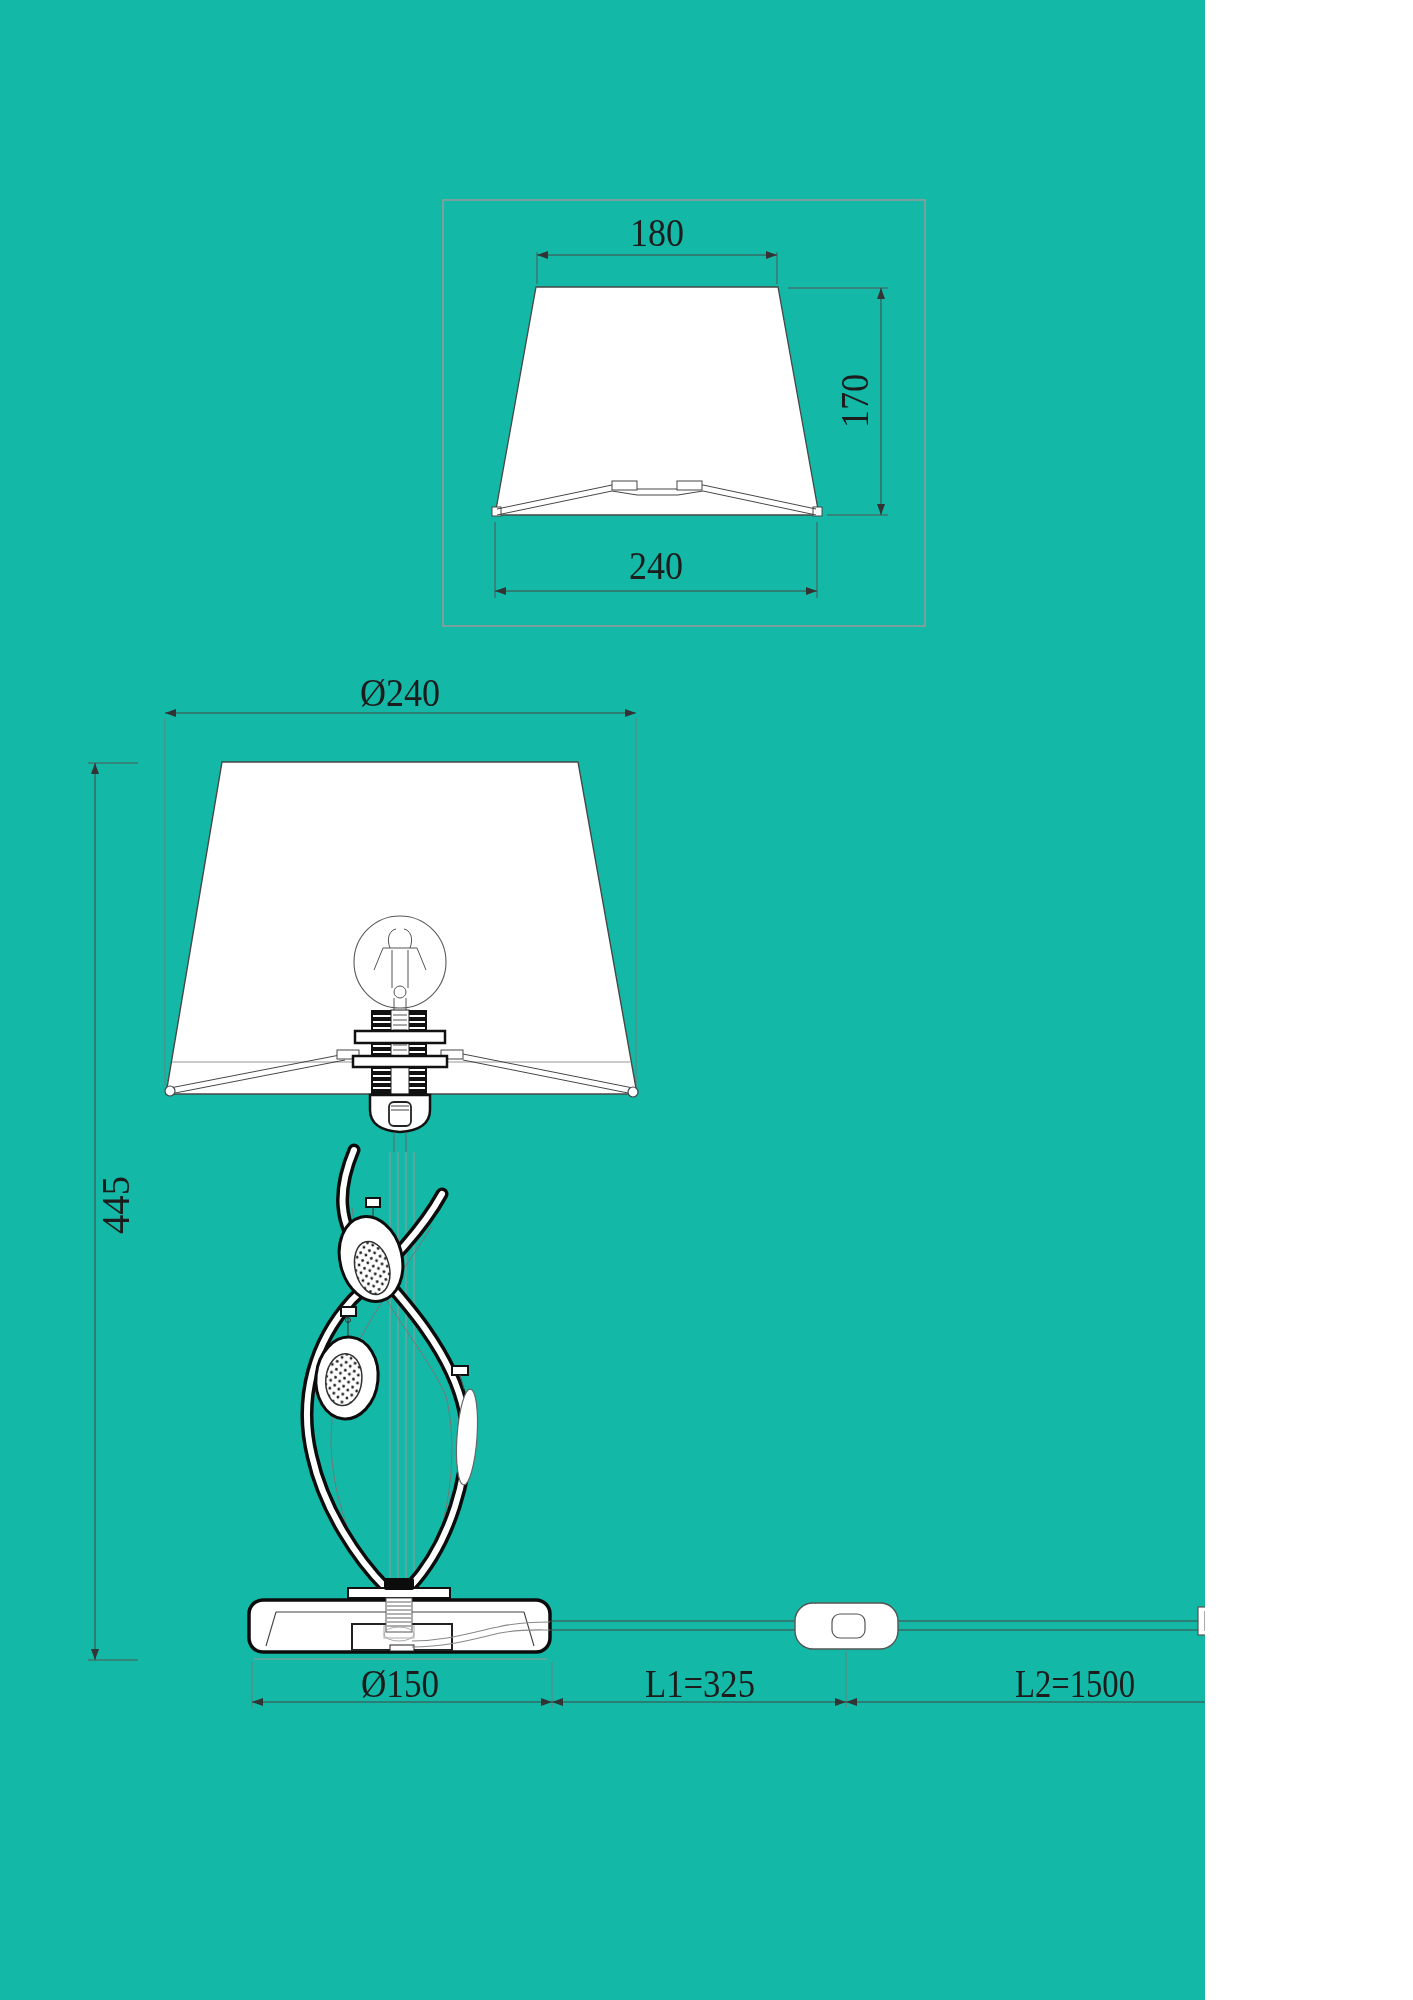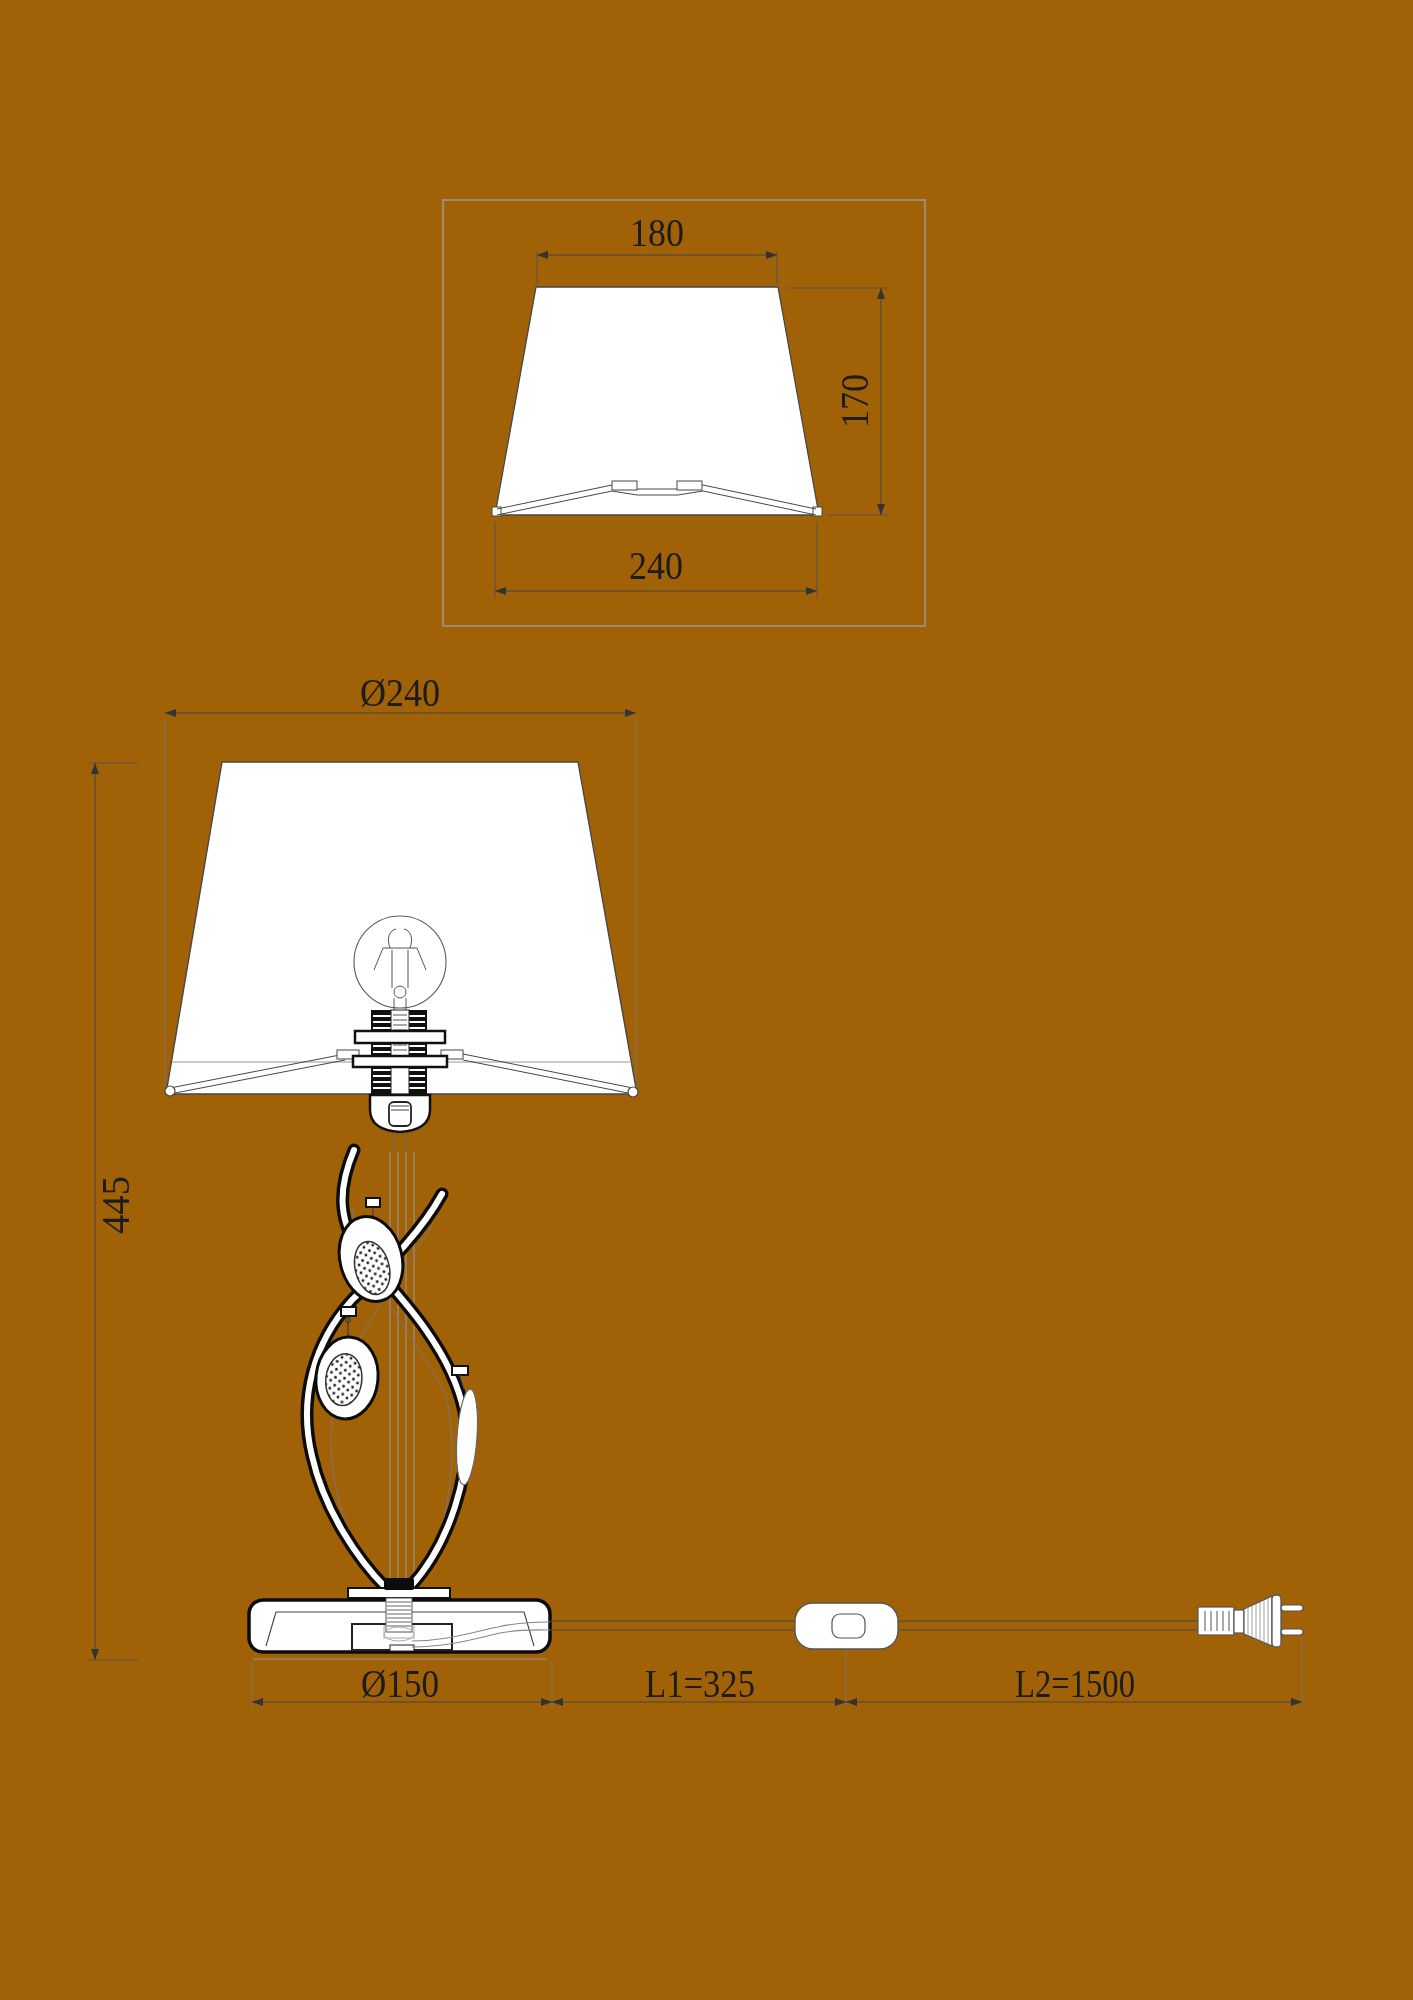--- a/index.html
+++ b/index.html
@@ -1,16 +1,16 @@
 <!DOCTYPE html>
 <html><head>
 <meta charset="utf-8">
 <style>
   html,body{margin:0;padding:0;background:#ffffff;}
-  .stage{position:relative;width:1413px;height:2000px;background:#a16207;overflow:hidden;}
+  .stage{position:relative;width:1205px;height:2000px;background:#14b8a6;overflow:hidden;}
   svg{position:absolute;left:0;top:0;}
   text.dim{
     font-family:"Liberation Serif","DejaVu Serif",serif;
     font-size:40px;
     fill:#1c1c1c;
     text-anchor:middle;
   }
 </style>
 </head>
 <body>

